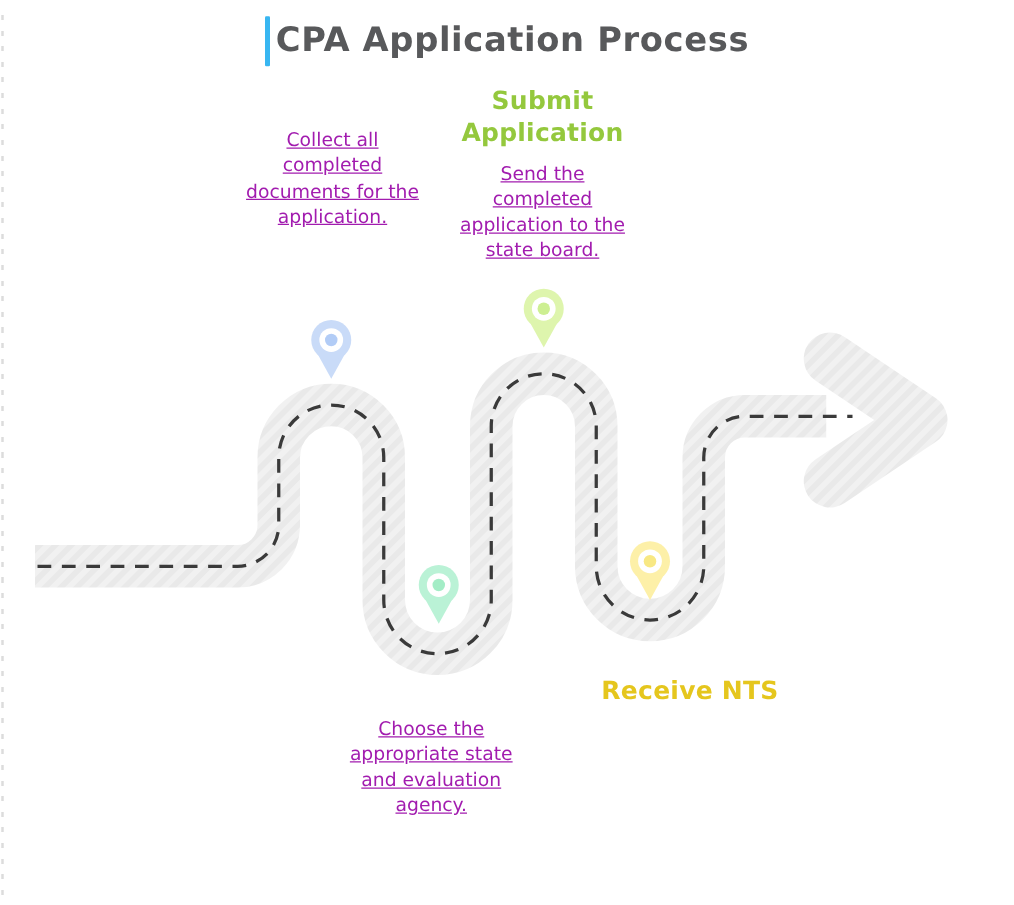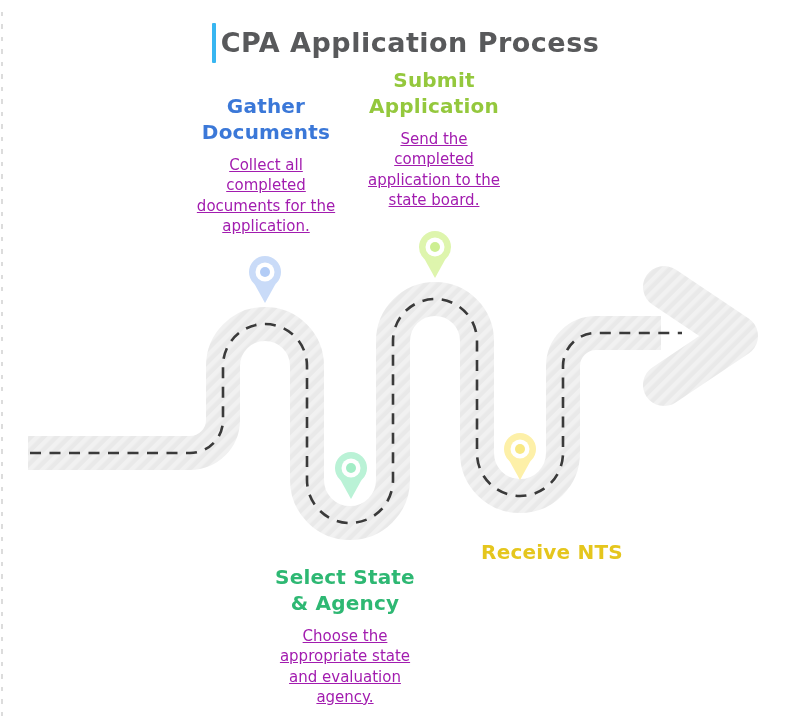--- a/index.html
+++ b/index.html
@@ -5,21 +5,21 @@
   html,body{margin:0;padding:0;background:#fff;}
   #canvas{
     position:relative;width:811px;height:724px;background:#ffffff;overflow:hidden;
     font-family:"DejaVu Sans","Liberation Sans",sans-serif;
   }
   .edge-dots{
     position:absolute;left:1px;top:12px;bottom:0;width:2px;
     background:repeating-linear-gradient(to bottom,#dcdcdc 0 4px,transparent 4px 12.5px);
   }
   .title-row{
-    position:absolute;left:0;top:23px;width:100%;
+    position:absolute;left:0;top:13px;width:100%;
     display:flex;justify-content:center;align-items:center;
   }
   .caret{width:4px;height:40px;margin-right:5px;border-radius:1px;}
   .title-text{
     font-size:27px;font-weight:700;color:#58595b;letter-spacing:.5px;line-height:40px;
   }
   svg.roadmap{position:absolute;left:0;top:0;}
   .step{position:absolute;text-align:center;}
   .step h2{margin:0 auto;font-size:20px;font-weight:700;line-height:1.32;letter-spacing:.2px;}
   .step p{margin:9px auto 0;font-size:15px;line-height:1.36;color:#a21caf;text-decoration:underline;}
@@ -88,31 +88,29 @@
 
     <g transform="translate(520,449)">
       <path d="M -10.5 12 L 0 31 L 10.5 12 Z" fill="#fdf0a8"></path>
       <circle r="16" fill="#fdf0a8"></circle>
       <circle r="9.5" fill="#ffffff"></circle>
       <circle r="5" fill="#f8e883"></circle>
     </g>
   </svg>
 
   <div class="step" id="step-0">
-    <h2 style="color: rgb(59, 120, 216);">Gather Documents</h2>
     <p>Collect all completed documents for the application.</p>
   </div>
 
   <div class="step" id="step-1">
     <h2 style="color: rgb(148, 200, 61);">Submit Application</h2>
     <p>Send the completed application to the state board.</p>
   </div>
 
   <div class="step" id="step-2">
-    <h2 style="color: rgb(46, 184, 115);">Select State &amp; Agency</h2>
     <p>Choose the appropriate state and evaluation agency.</p>
   </div>
 
   <div class="step" id="step-3">
     <h2 style="color: rgb(229, 198, 29);">Receive NTS</h2>
   </div>
 
 </div>
 
 </body></html>

